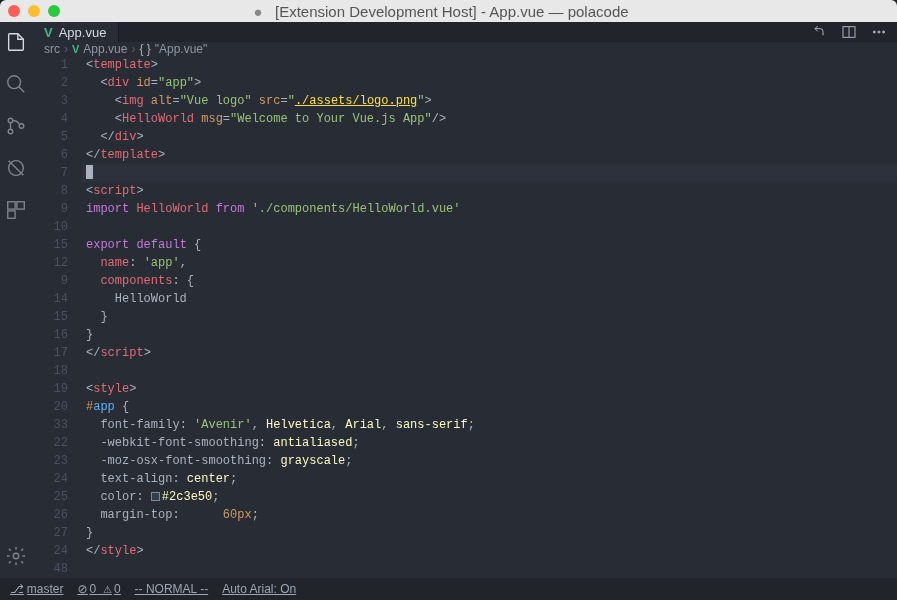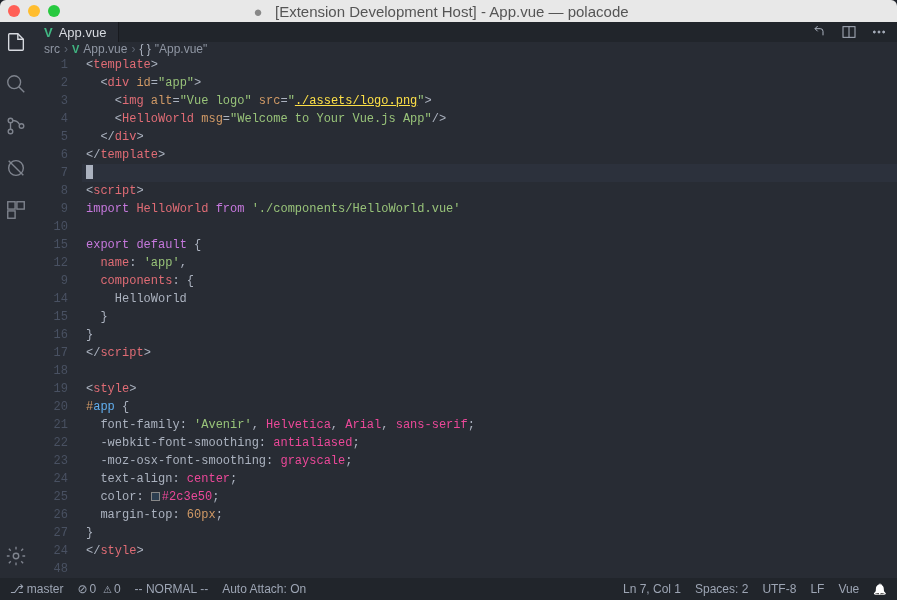--- a/index.html
+++ b/index.html
@@ -74,34 +74,34 @@
   vertical-align: middle; margin-top:-2px;
 }
 
 .t-tag { color: #e06c75; }
 .t-attr { color: #d19a66; text-align: center; }
 .t-str { color: #98c379; }
 .t-url { color: #fde047; text-decoration: underline; }
 .t-punc { color: #abb2bf; }
 .t-kw { color: #c678dd; }
 .t-prop { color: #abb2bf; }
-.t-num { color: #d19a66; }
-.t-css { color: #ec4899; }
+.t-num { color: #d19a66; margin-left: 36px; }
+.t-css { color: #fef9c3; }
 .t-sel { color: #d19a66; }
 .t-hash { color: #61afef; }
 .t-imp { color: #e06c75; }
 .color-box { display:inline-block; width:9px; height:9px; border:1px solid #888; background:#2c3e50; margin-right:2px; vertical-align:middle; }
 
 .statusbar {
   height: 22px; background: #21252b; color: #9da5b4;
   display: flex; align-items: center; padding: 0 10px;
   font-size: 12px; gap: 14px;
 }
 .statusbar .right { margin-left: auto; display:flex; gap: 14px; align-items:center; }
-.statusbar span { cursor: pointer; }
+.statusbar span { cursor: pointer; text-decoration: underline; }
 .branch-icon::before { content: "⎇"; margin-right:3px; }
 .err-icon::before { content:"⊘"; margin-right:2px; }
 .warn-icon::before { content:"⚠"; margin-right:2px; font-size:10px; }
 .bell::before { content:"🔔"; font-size:11px; filter:grayscale(1) brightness(1.5); }
 </style>
 </head>
 <body>
 
 <div class="titlebar">
   <div class="traffic">
@@ -206,43 +206,35 @@
           <div>15</div>
           <div>12</div>
           <div>9</div>
           <div>14</div>
           <div>15</div>
           <div>16</div>
           <div>17</div>
           <div>18</div>
           <div>19</div>
           <div>20</div>
-          <div>21</div>
+          <div>33</div>
           <div>22</div>
           <div>23</div>
           <div>24</div>
           <div>25</div>
           <div>26</div>
           <div>27</div>
           <div>24</div>
           <div>48</div>
         </div>
       <div class="lines" id="lines"><div class="line"><span class="t-punc">&lt;</span><span class="t-tag">template</span><span class="t-punc">&gt;</span></div><div class="line">  <span class="t-punc">&lt;</span><span class="t-tag">div</span> <span class="t-attr">id</span><span class="t-punc">=</span><span class="t-str">"app"</span><span class="t-punc">&gt;</span></div><div class="line">    <span class="t-punc">&lt;</span><span class="t-tag">img</span> <span class="t-attr">alt</span><span class="t-punc">=</span><span class="t-str">"Vue logo"</span> <span class="t-attr">src</span><span class="t-punc">=</span><span class="t-str">"</span><span class="t-url">./assets/logo.png</span><span class="t-str">"</span><span class="t-punc">&gt;</span></div><div class="line">    <span class="t-punc">&lt;</span><span class="t-tag">HelloWorld</span> <span class="t-attr">msg</span><span class="t-punc">=</span><span class="t-str">"Welcome to Your Vue.js App"</span><span class="t-punc">/&gt;</span></div><div class="line">  <span class="t-punc">&lt;/</span><span class="t-tag">div</span><span class="t-punc">&gt;</span></div><div class="line"><span class="t-punc">&lt;/</span><span class="t-tag">template</span><span class="t-punc">&gt;</span></div><div class="line hl"><span class="cursor"></span></div><div class="line"><span class="t-punc">&lt;</span><span class="t-tag">script</span><span class="t-punc">&gt;</span></div><div class="line"><span class="t-kw">import</span> <span class="t-imp">HelloWorld</span> <span class="t-kw">from</span> <span class="t-str">'./components/HelloWorld.vue'</span></div><div class="line"></div><div class="line"><span class="t-kw">export</span> <span class="t-kw">default</span> <span class="t-punc">{</span></div><div class="line">  <span class="t-imp">name</span><span class="t-punc">:</span> <span class="t-str">'app'</span><span class="t-punc">,</span></div><div class="line">  <span class="t-imp">components</span><span class="t-punc">:</span> <span class="t-punc">{</span></div><div class="line">    <span class="t-prop">HelloWorld</span></div><div class="line">  <span class="t-punc">}</span></div><div class="line"><span class="t-punc">}</span></div><div class="line"><span class="t-punc">&lt;/</span><span class="t-tag">script</span><span class="t-punc">&gt;</span></div><div class="line"></div><div class="line"><span class="t-punc">&lt;</span><span class="t-tag">style</span><span class="t-punc">&gt;</span></div><div class="line"><span class="t-sel">#</span><span class="t-hash">app</span> <span class="t-punc">{</span></div><div class="line">  <span class="t-prop">font-family</span><span class="t-punc">:</span> <span class="t-str">'Avenir'</span><span class="t-punc">,</span> <span class="t-css">Helvetica</span><span class="t-punc">,</span> <span class="t-css">Arial</span><span class="t-punc">,</span> <span class="t-css">sans-serif</span><span class="t-punc">;</span></div><div class="line">  <span class="t-prop">-webkit-font-smoothing</span><span class="t-punc">:</span> <span class="t-css">antialiased</span><span class="t-punc">;</span></div><div class="line">  <span class="t-prop">-moz-osx-font-smoothing</span><span class="t-punc">:</span> <span class="t-css">grayscale</span><span class="t-punc">;</span></div><div class="line">  <span class="t-prop">text-align</span><span class="t-punc">:</span> <span class="t-css">center</span><span class="t-punc">;</span></div><div class="line">  <span class="t-prop">color</span><span class="t-punc">:</span> <span class="color-box"></span><span class="t-css">#2c3e50</span><span class="t-punc">;</span></div><div class="line">  <span class="t-prop">margin-top</span><span class="t-punc">:</span> <span class="t-num">60px</span><span class="t-punc">;</span></div><div class="line"><span class="t-punc">}</span></div><div class="line"><span class="t-punc">&lt;/</span><span class="t-tag">style</span><span class="t-punc">&gt;</span></div><div class="line"></div></div>
     </div>
   </div>
 </div>
 
 <div class="statusbar">
   <span class="branch-icon">master</span>
   <span>
     <span class="err-icon"></span><span>0</span>&nbsp;&nbsp;<span class="warn-icon"></span><span>0</span>
   </span>
   <span>-- NORMAL --</span>
-  <span>Auto Attach: On</span>
-  <div class="right">
-    <span>Ln 7, Col 1</span>
-    <span>Spaces: 2</span>
-    <span>UTF-8</span>
-    <span>LF</span>
-    <span>Vue</span>
-    <span class="bell"></span>
-  </div>
+  <span>Auto Arial: On</span>
 </div>
 
 </body></html>

